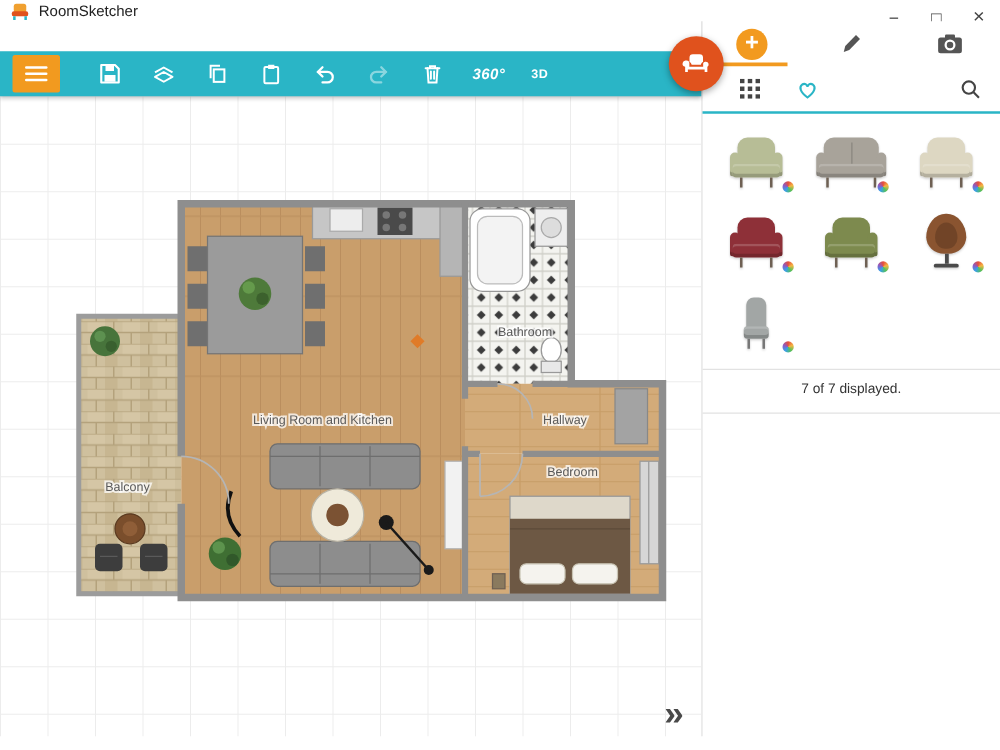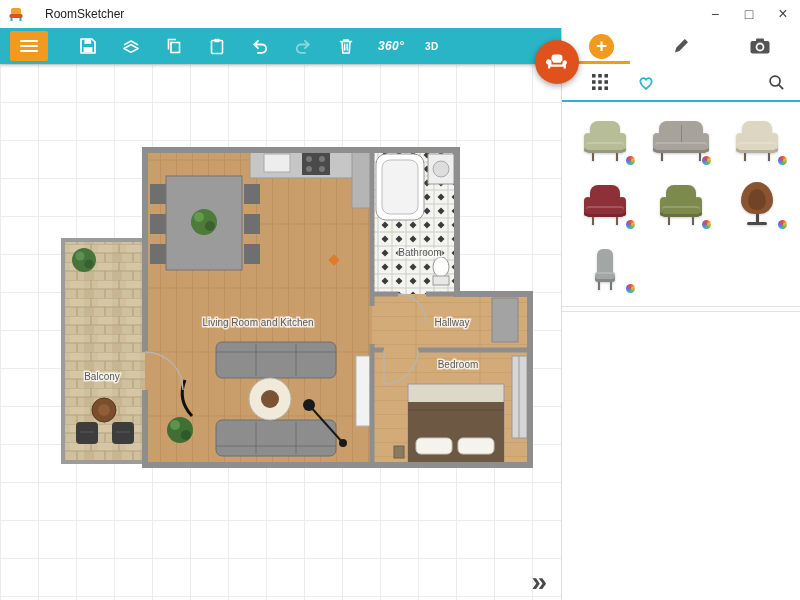--- a/index.html
+++ b/index.html
@@ -2,34 +2,34 @@
 <html style="--teal: #2ab5c6; --orange: #f29a1f; --button-orange: #e0521d; --icon-gray: #4a4a4a;"><head>
 <meta charset="utf-8">
 <style>
   html,body{margin:0;padding:0;background:#ccc;}
   *{box-sizing:border-box;}
   .window{
     width:800px;height:600px;position:relative;overflow:hidden;background:#fff;
     font-family:"Liberation Sans",sans-serif;color:#333;
   }
   
-  .titlebar{height:28px;display:flex;align-items:center;background:#fff;gap:14px;}
+  .titlebar{height:17px;display:flex;align-items:center;background:#fff;}
   .app-icon{width:16px;height:16px;margin:0 7px 0 8px;flex:0 0 auto;}
   .title-text{font-size:12px;color:#222;}
   .win-controls{margin-left:auto;display:flex;height:100%;}
   .winbtn{width:34px;height:28px;display:flex;align-items:center;justify-content:center;
     font-size:14px;color:#444;cursor:default;}
   .winbtn.close{font-size:16px;}
   
   .body{display:flex;height:572px;position:relative;}
   .left-col{width:561px;display:flex;flex-direction:column;}
   
   .toolbar{
     height:36px;background:var(--teal,#2ab5c6);display:flex;align-items:center;
-    padding-left:10px;gap:21px;box-shadow:0 2px 3px rgba(0,0,0,.18);position:relative;z-index:3;
+    padding-left:10px;gap:21px;box-shadow:0 2px 3px rgba(0,0,0,.18);position:relative;z-index:3;margin-top:24px;
   }
   .menu-btn{
     width:38px;height:30px;border-radius:2px;background:var(--orange,#f29a1f);
     display:flex;flex-direction:column;justify-content:center;align-items:center;gap:3px;
     margin-right:8px;cursor:pointer;border:none;
   }
   .menu-btn span{display:block;width:18px;height:2px;background:#fff;border-radius:1px;}
   .tool-btn{background:none;border:none;padding:0;width:22px;height:22px;display:flex;
     align-items:center;justify-content:center;cursor:pointer;}
   .tool-btn svg{width:20px;height:20px;}
@@ -433,20 +433,21 @@
     <div class="chair dining" style="--c: #a2a6a5;">
       <span class="back"></span>
       <span class="seat"></span>
               <span class="legs"></span>
     </div>
     <span class="dot"></span>
   </div>
         </div>
 
       <div class="divider"></div>
+      <div class="status-line">7 of 7 displayed.</div>
       <div class="divider"></div>
     </aside>
 
     <button class="float-btn">
       <svg viewBox="0 0 24 24" fill="#fff">
         <path d="M7 10.5V7.5A2.5 2.5 0 0 1 9.5 5h5A2.5 2.5 0 0 1 17 7.5v3a3.2 3.2 0 0 0-1.6 2.3H8.6A3.2 3.2 0 0 0 7 10.5z"></path>
         <path d="M4.8 9.6a2.1 2.1 0 0 1 2.1 2.1v2.5h10.2v-2.5a2.1 2.1 0 1 1 3.1 2.6V18h-2v-1.7H5.8V18h-2v-3.7a2.1 2.1 0 0 1 1-4.7z"></path>
       </svg>
     </button>
   </div>

